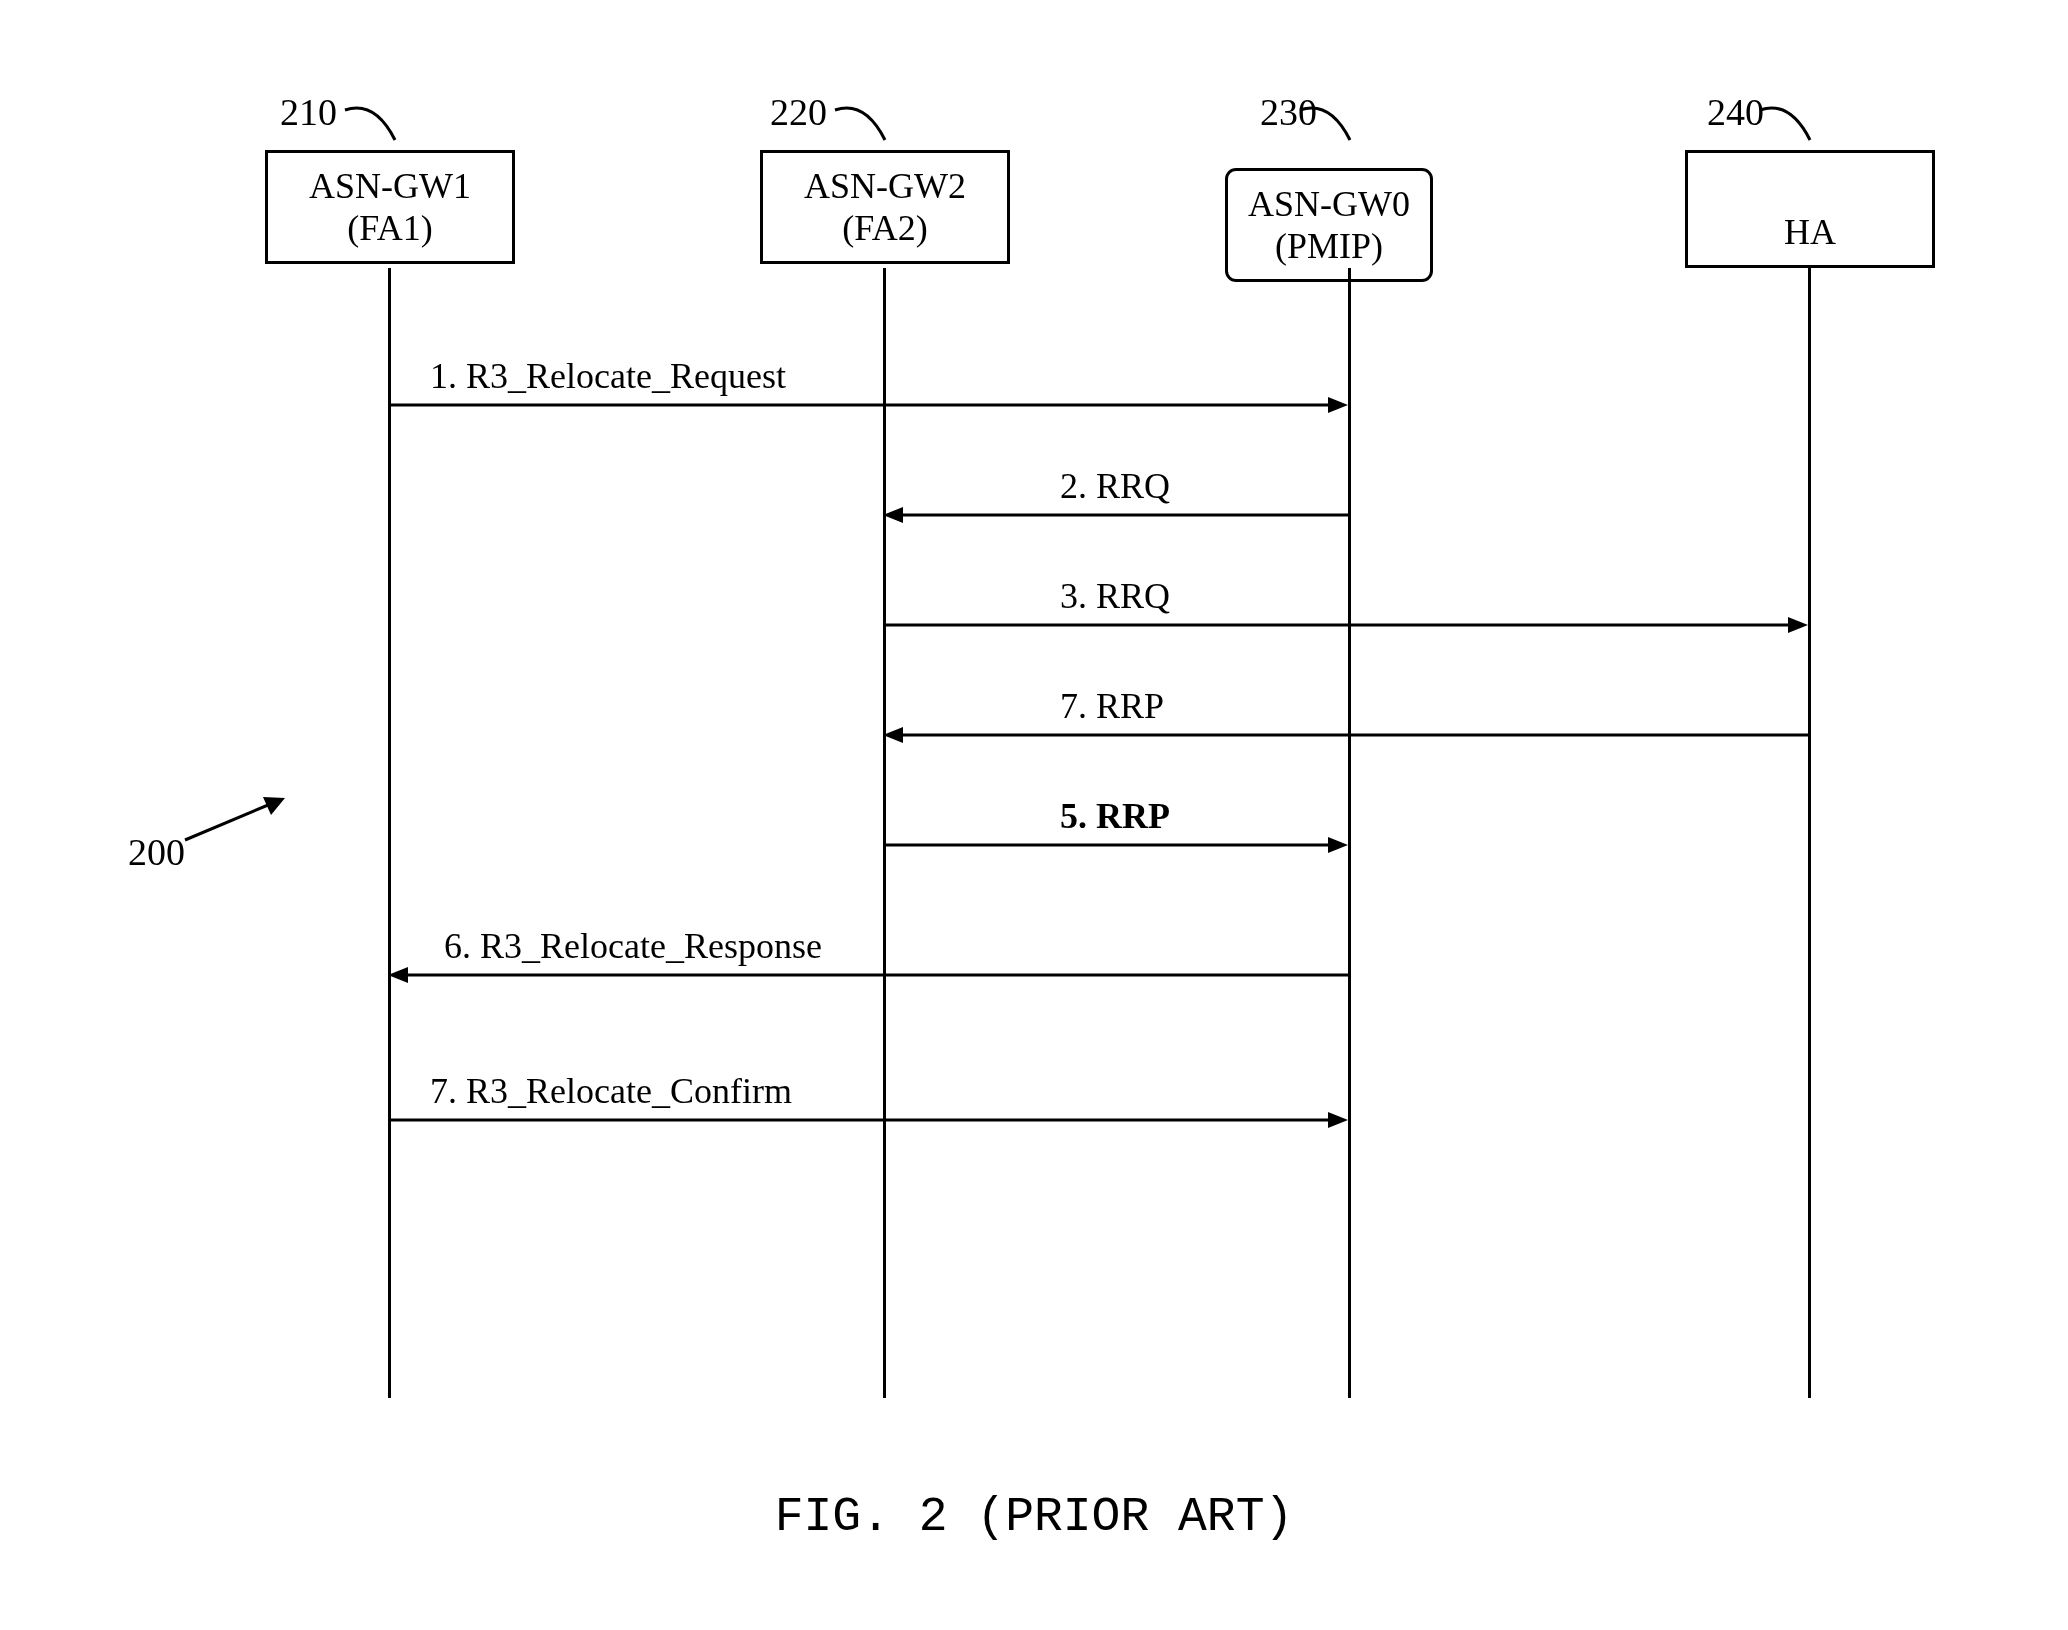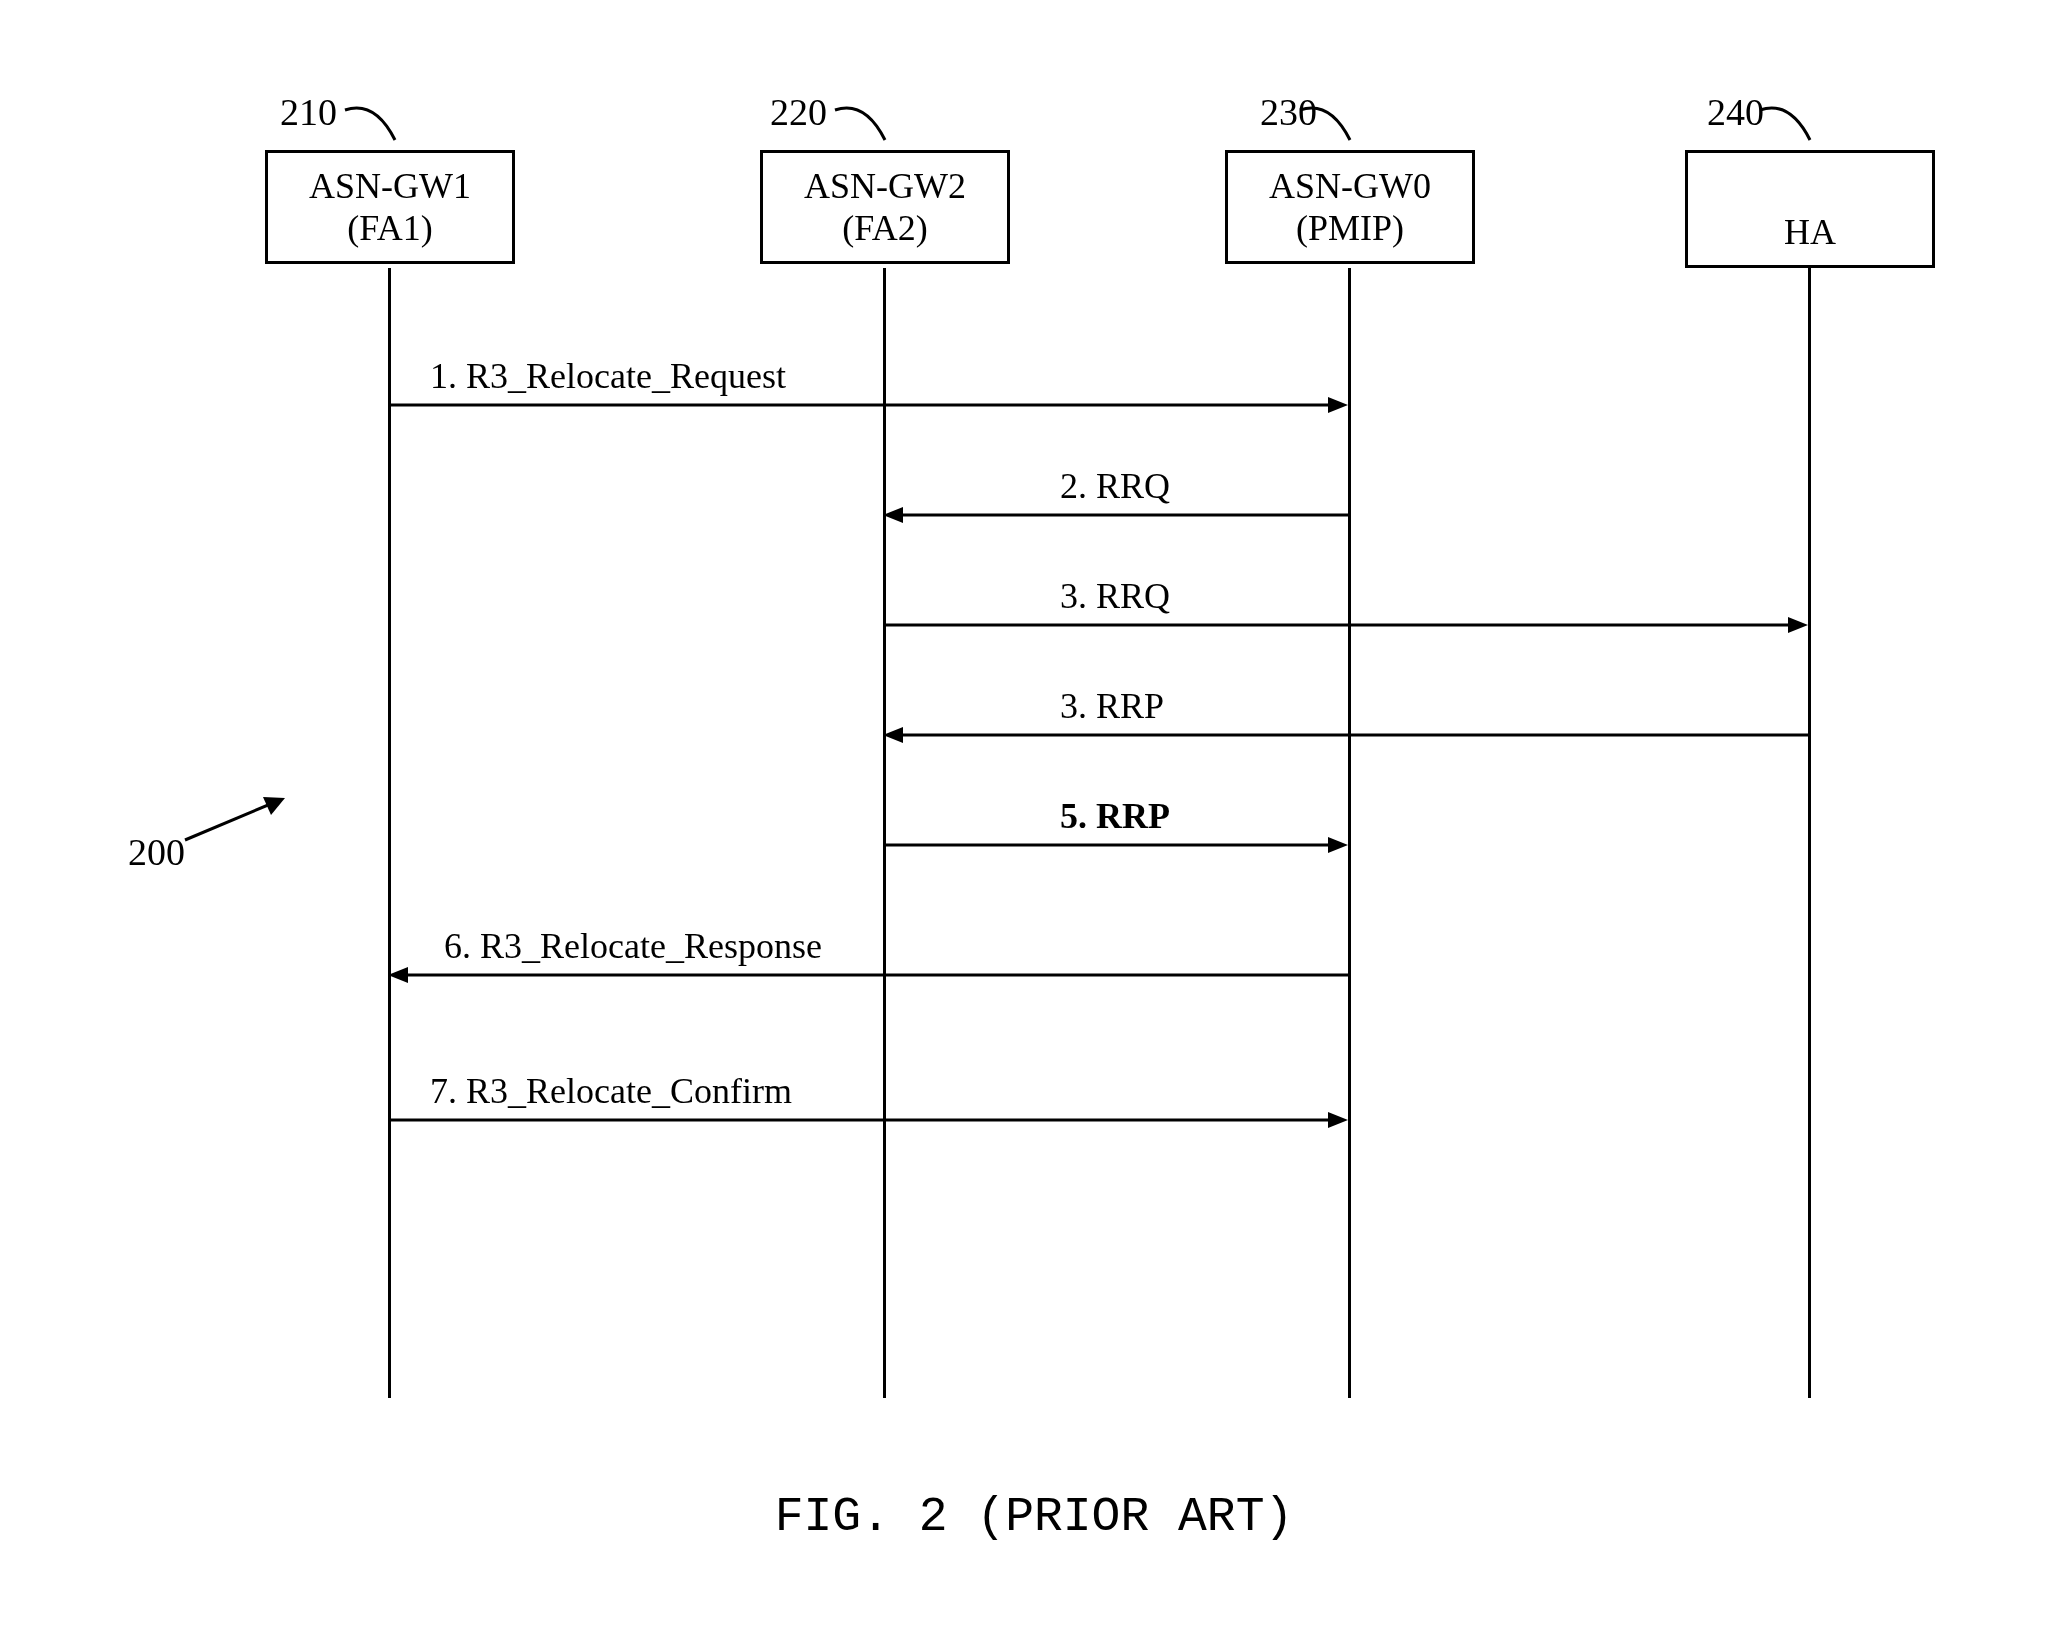--- a/index.html
+++ b/index.html
@@ -76,21 +76,21 @@
 <div class="participant-box" style="left: 265px; top: 150px; width: 250px;">
   <div>ASN-GW1</div>
   <div>(FA1)</div>
 </div>
 
 <div class="participant-box" style="left: 760px; top: 150px; width: 250px;">
   <div>ASN-GW2</div>
   <div>(FA2)</div>
 </div>
 
-<div class="participant-box" style="left: 1225px; top: 150px; width: 250px;">
+<div class="participant-box" style="left: 1225px; top: 168px; width: 208px; border-radius: 11px;">
   <div>ASN-GW0</div>
   <div>(PMIP)</div>
 </div>
 
 <div class="participant-box" style="left: 1685px; top: 150px; width: 250px; height: 118px; display: flex; align-items: flex-end; justify-content: center;">
   <div>HA</div>
 </div>
 
 <div class="lifeline" style="left: 388px; top: 268px; height: 1130px;"></div>
 <div class="lifeline" style="left: 883px; top: 268px; height: 1130px;"></div>
@@ -108,21 +108,21 @@
   <line x1="465" y1="10" x2="10" y2="10" stroke="black" stroke-width="3"></line>
   <polygon points="0,10 20,2 20,18" fill="black"></polygon>
 </svg>
 
 <div class="message-label" style="left: 1060px; top: 575px;">3. RRQ</div>
 <svg style="left: 883px; top: 615px; width: 930px; height: 20px;">
   <line x1="0" y1="10" x2="920" y2="10" stroke="black" stroke-width="3"></line>
   <polygon points="925,10 905,2 905,18" fill="black"></polygon>
 </svg>
 
-<div class="message-label" style="left: 1060px; top: 685px;">3. RRP</div>
+<div class="message-label" style="left: 1060px; top: 685px;">7. RRP</div>
 <svg style="left: 883px; top: 725px; width: 930px; height: 20px;">
   <line x1="925" y1="10" x2="10" y2="10" stroke="black" stroke-width="3"></line>
   <polygon points="0,10 20,2 20,18" fill="black"></polygon>
 </svg>
 
 <div class="message-label" style="left: 1060px; top: 795px; font-weight: bold;">5. RRP</div>
 <svg style="left: 883px; top: 835px; width: 470px; height: 20px;">
   <line x1="0" y1="10" x2="460" y2="10" stroke="black" stroke-width="3"></line>
   <polygon points="465,10 445,2 445,18" fill="black"></polygon>
 </svg>

